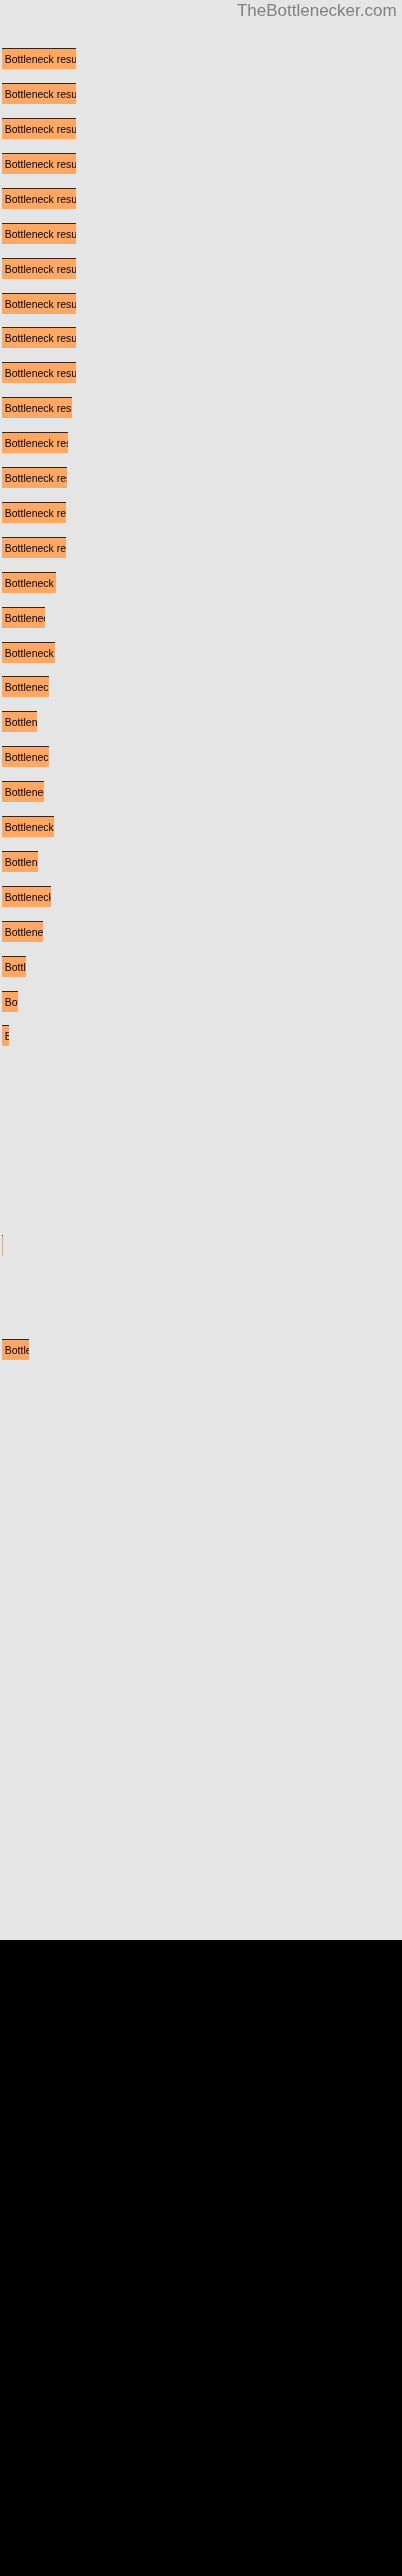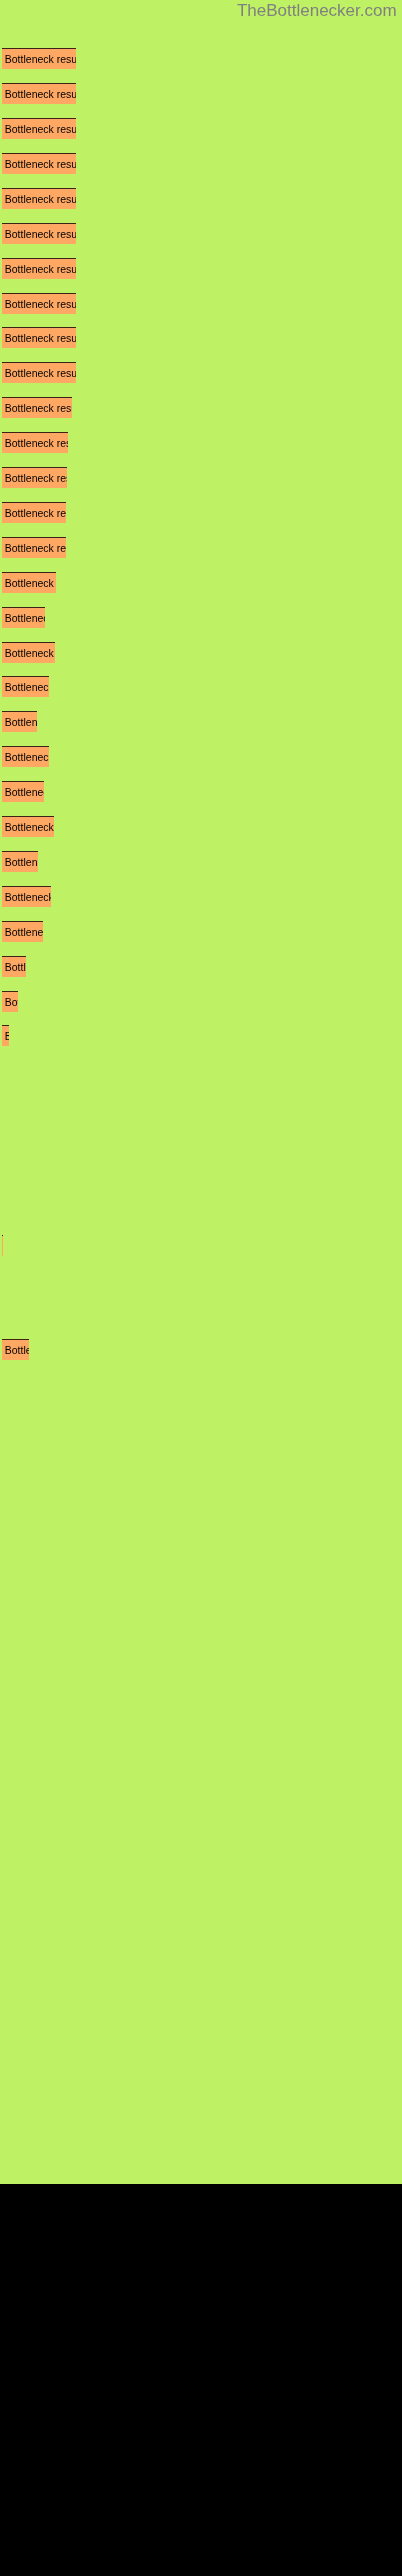--- a/index.html
+++ b/index.html
@@ -7,22 +7,22 @@
     margin: 0;
     padding: 0;
     background: #000000;
   }
   body {
     font-family: "Liberation Sans", sans-serif;
   }
   #chart-root {
     position: relative;
     width: 403px;
-    height: 2184px;
-    background: #bef264;
+    height: 1940px;
+    background: #e5e5e5;
     overflow: hidden;
   }
   #watermark {
     position: absolute;
     right: 6.4px;
     top: 0.8px;
     font-family: "Liberation Sans", sans-serif;
     font-size: 17px;
     line-height: 19.3px;
     color: #808080;

